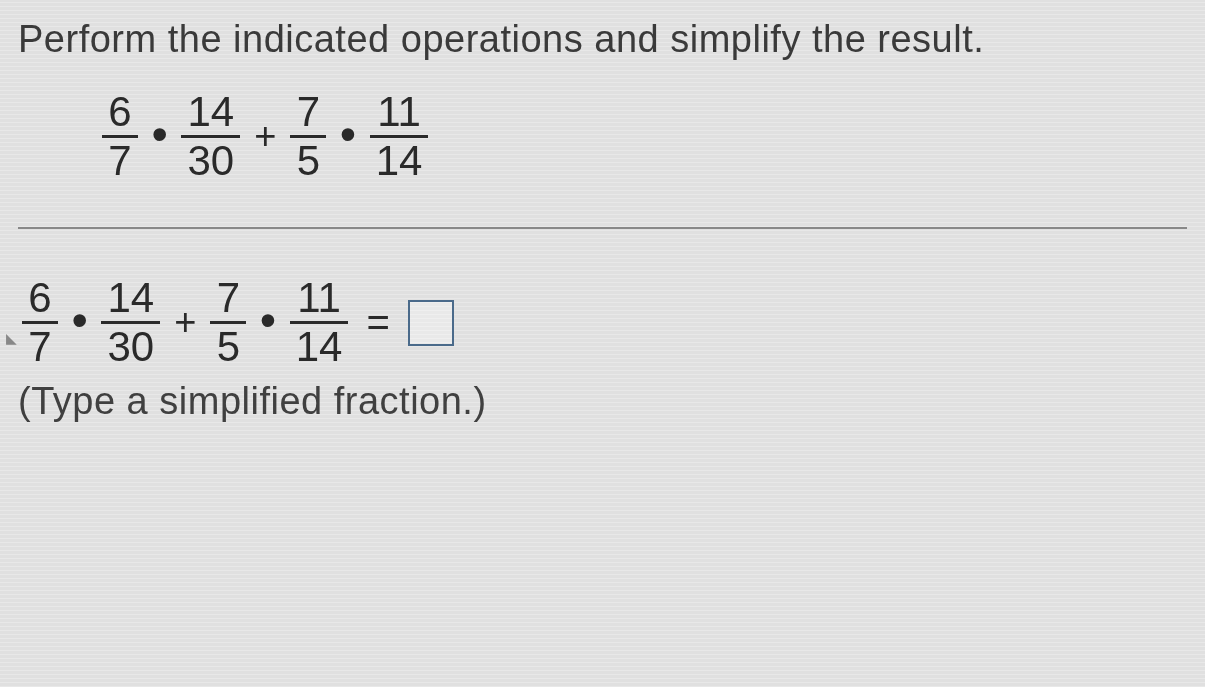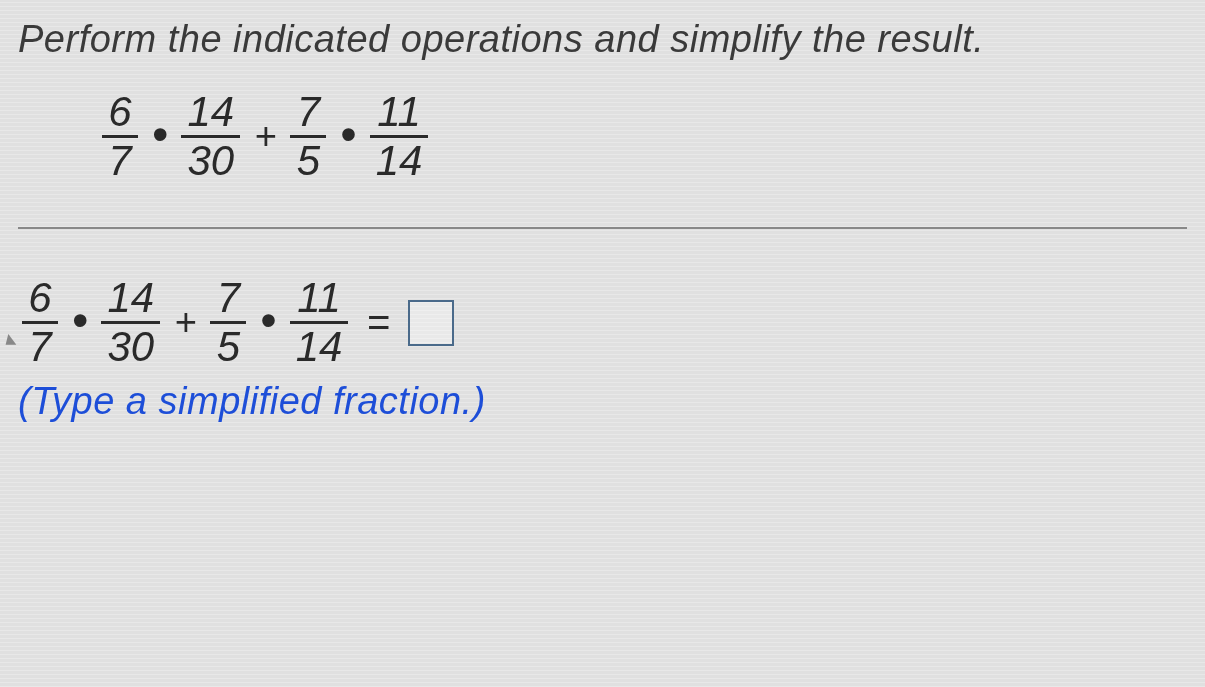--- a/index.html
+++ b/index.html
@@ -1,19 +1,18 @@
 <!DOCTYPE html>
 <html><head>
   <meta charset="utf-8">
   <style>
     * {
       margin: 0;
       padding: 0;
       box-sizing: border-box;
-      font-style: italic;
     }
     body {
       font-family: Arial, Helvetica, sans-serif;
       background: linear-gradient(90deg, #e0e0e0 0%, #e8e8e8 50%, #e0e0e0 100%);
       background-size: 4px 4px;
       background-image: 
         repeating-linear-gradient(0deg, #d8d8d8 0px, #e8e8e8 1px, #e8e8e8 2px, #d8d8d8 3px),
         repeating-linear-gradient(90deg, #d8d8d8 0px, #e8e8e8 1px, #e8e8e8 2px, #d8d8d8 3px);
       width: 1205px;
       height: 687px;
@@ -92,21 +91,21 @@
       display: inline-block;
       width: 46px;
       height: 46px;
       border: 2px solid #4a6a8a;
       background: rgba(255,255,255,0.3);
       vertical-align: middle;
       margin-left: 4px;
     }
     .hint {
       font-size: 38px;
-      color: #1d4ed8;
+      color: #404040;
       letter-spacing: 0.5px;
     }
     .small-icon {
       position: absolute;
       left: 6px;
       top: 330px;
       width: 14px;
       height: 14px;
       color: #888;
       font-size: 14px;

